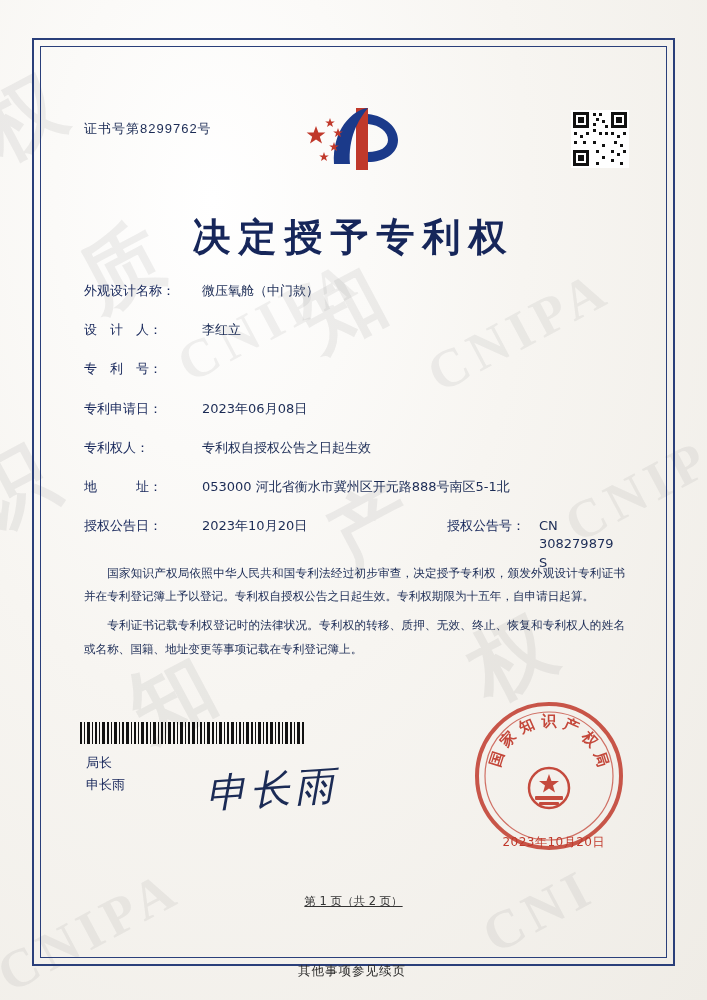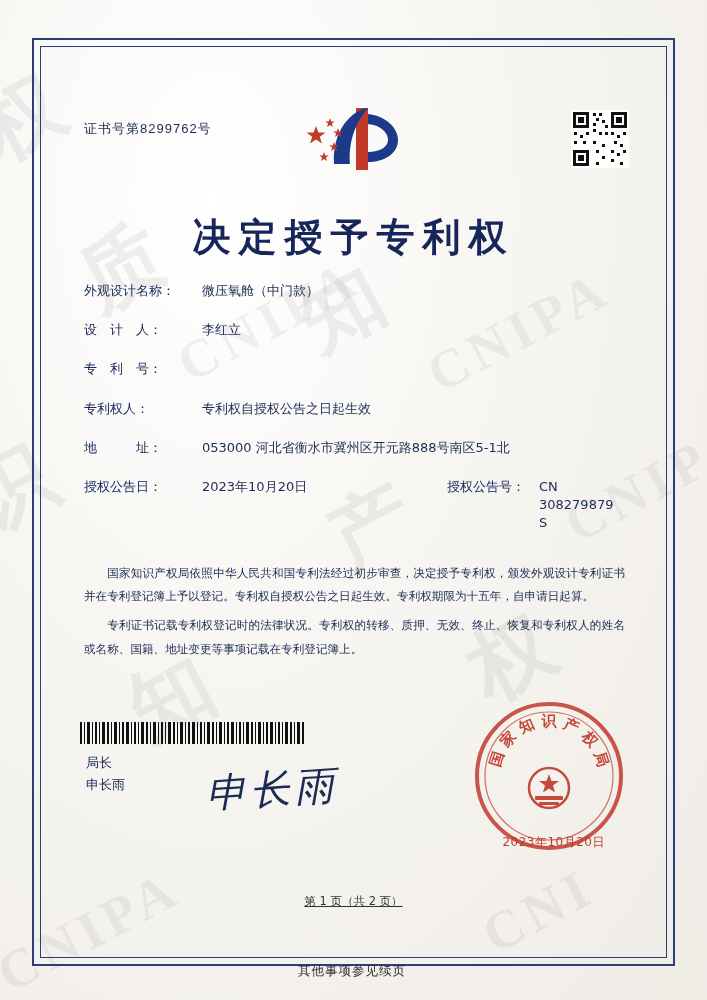--- a/index.html
+++ b/index.html
@@ -199,20 +199,24 @@
       <div class="frow">
         <span class="flabel">外观设计名称：</span>
         <span class="fvalue">微压氧舱（中门款）</span>
       </div>
       <div class="frow">
         <span class="flabel">设　计　人：</span>
         <span class="fvalue">李红立</span>
       </div>
       <div class="frow">
         <span class="flabel">专　利　号：</span>
+      </div>
+      <div class="frow">
+        <span class="flabel">专利申请日：</span>
+        <span class="fvalue">2023年06月08日</span>
       </div>
       <div class="frow">
         <span class="flabel">专利权人：</span>
         <span class="fvalue">专利权自授权公告之日起生效</span>
       </div>
       <div class="frow">
         <span class="flabel">地　　　址：</span>
         <span class="fvalue">053000 河北省衡水市冀州区开元路888号南区5-1北</span>
       </div>
       <div class="frow double">

